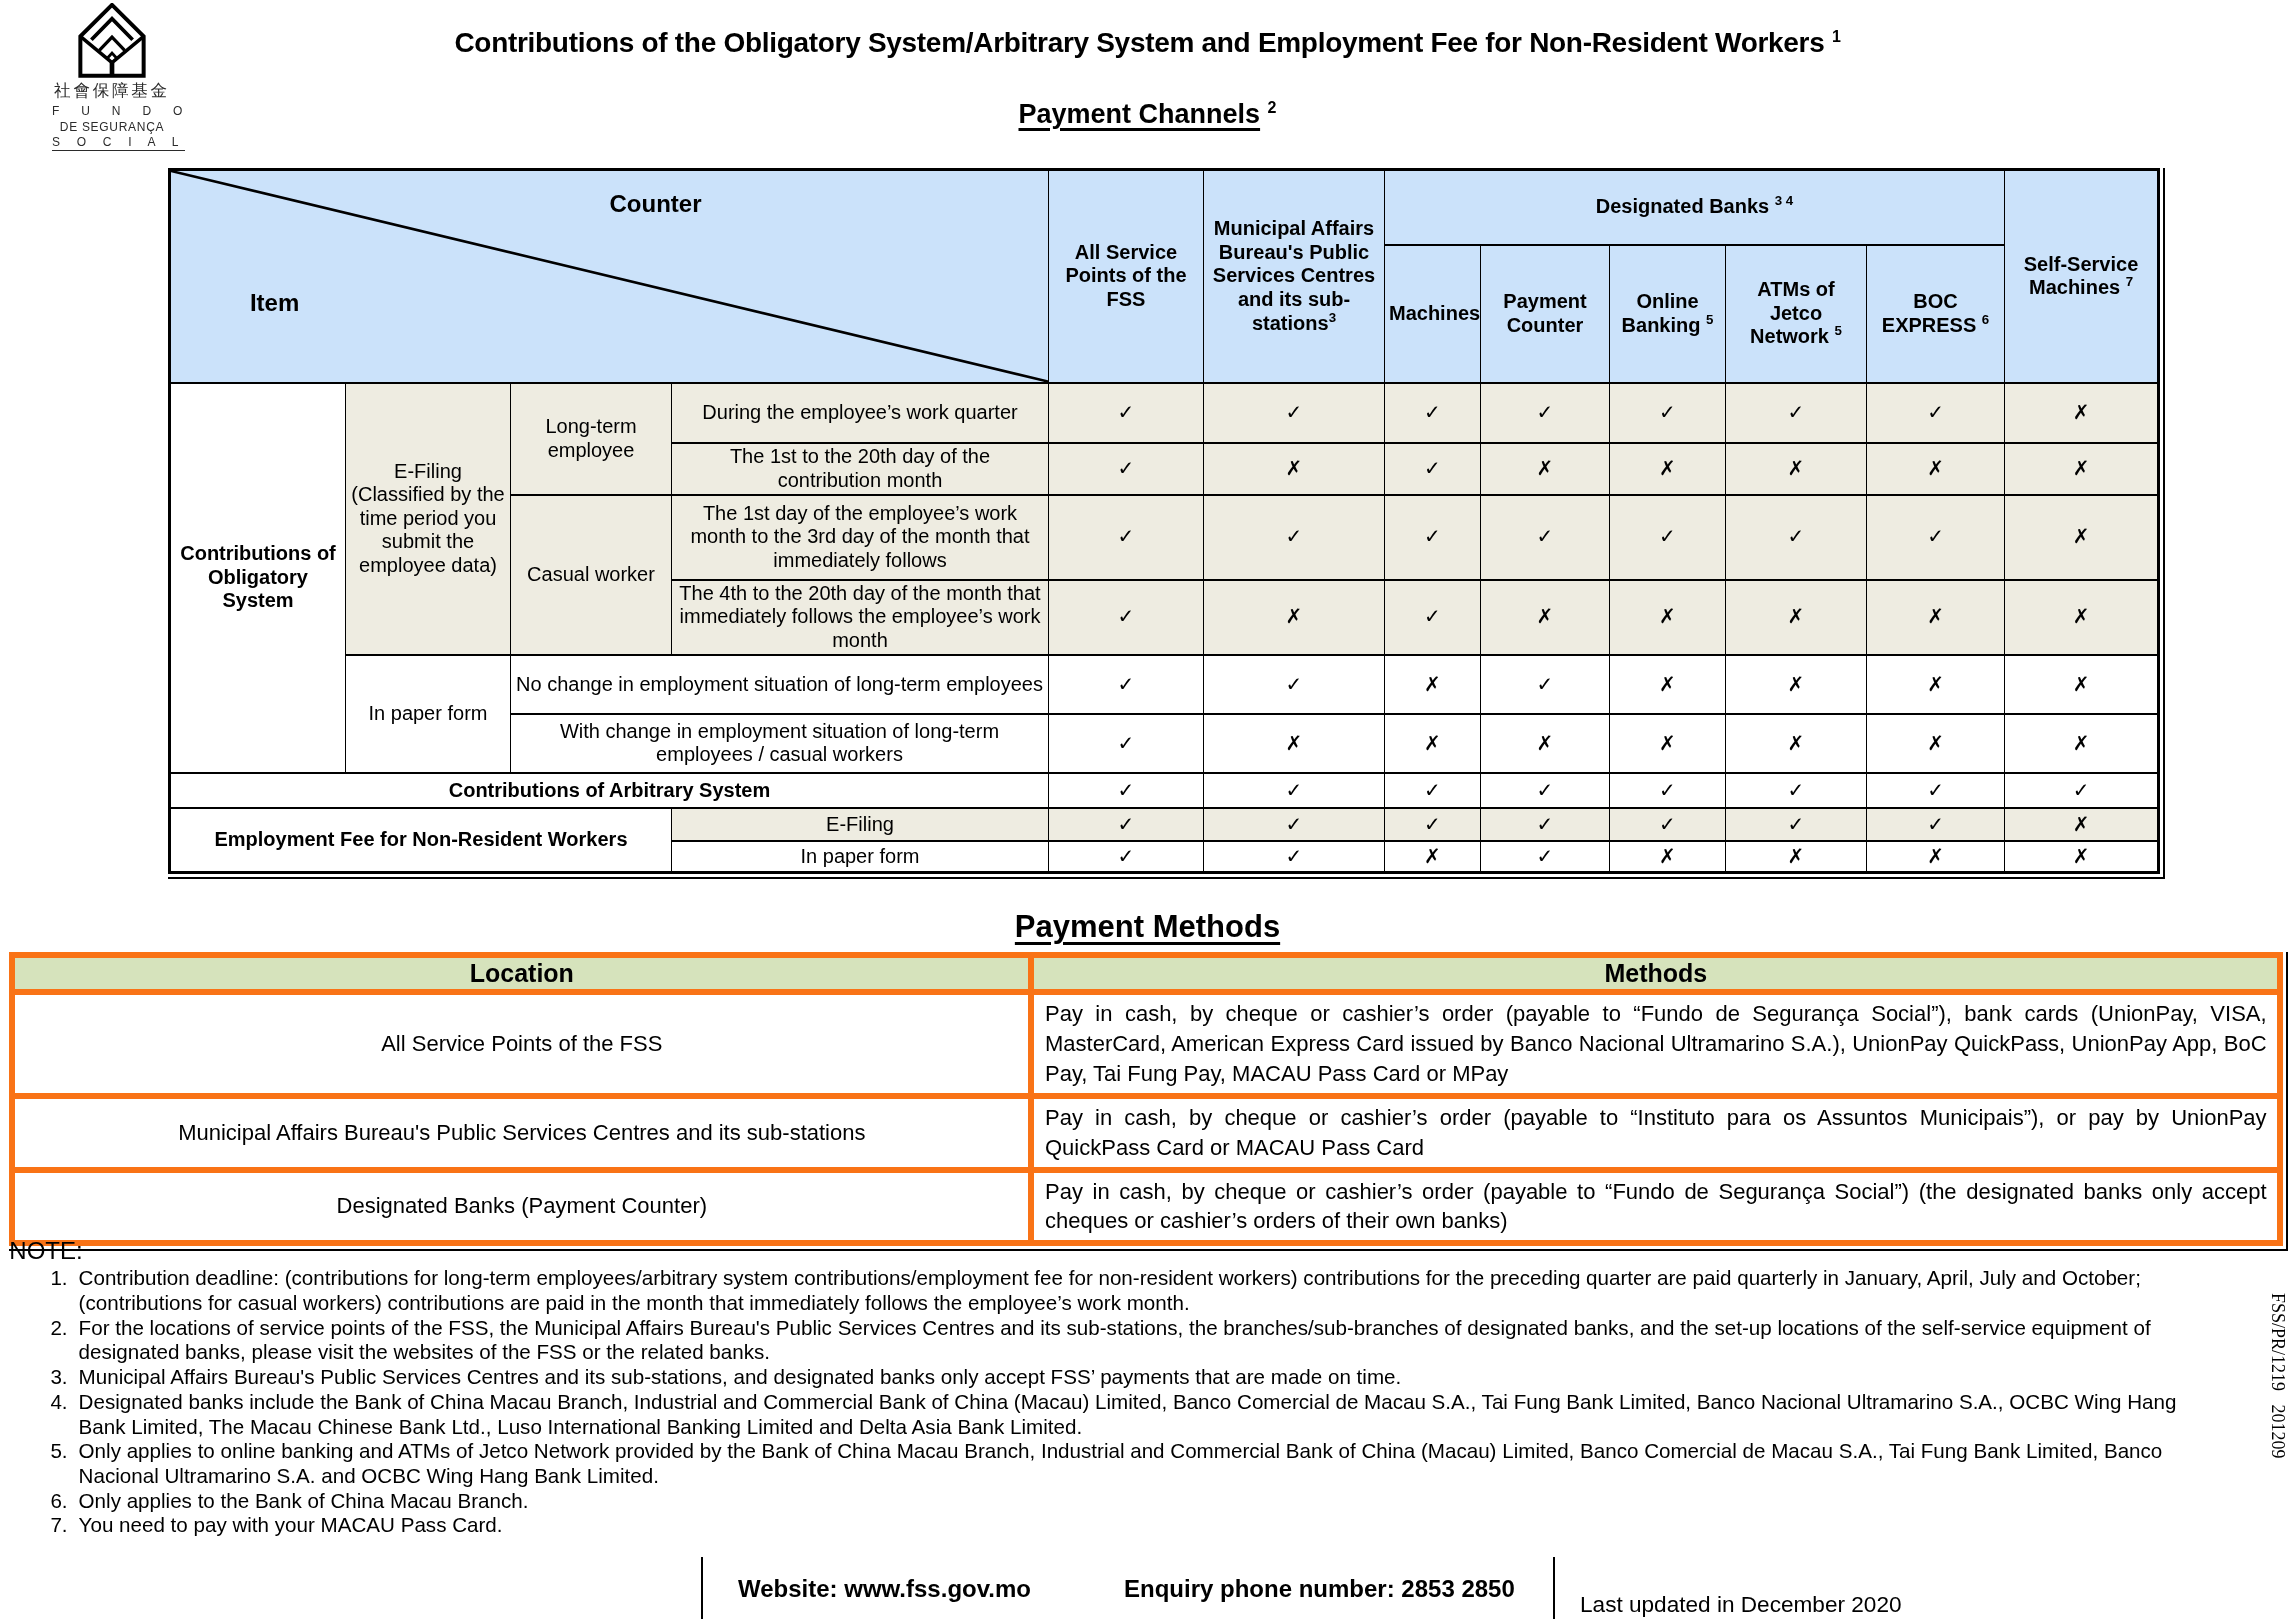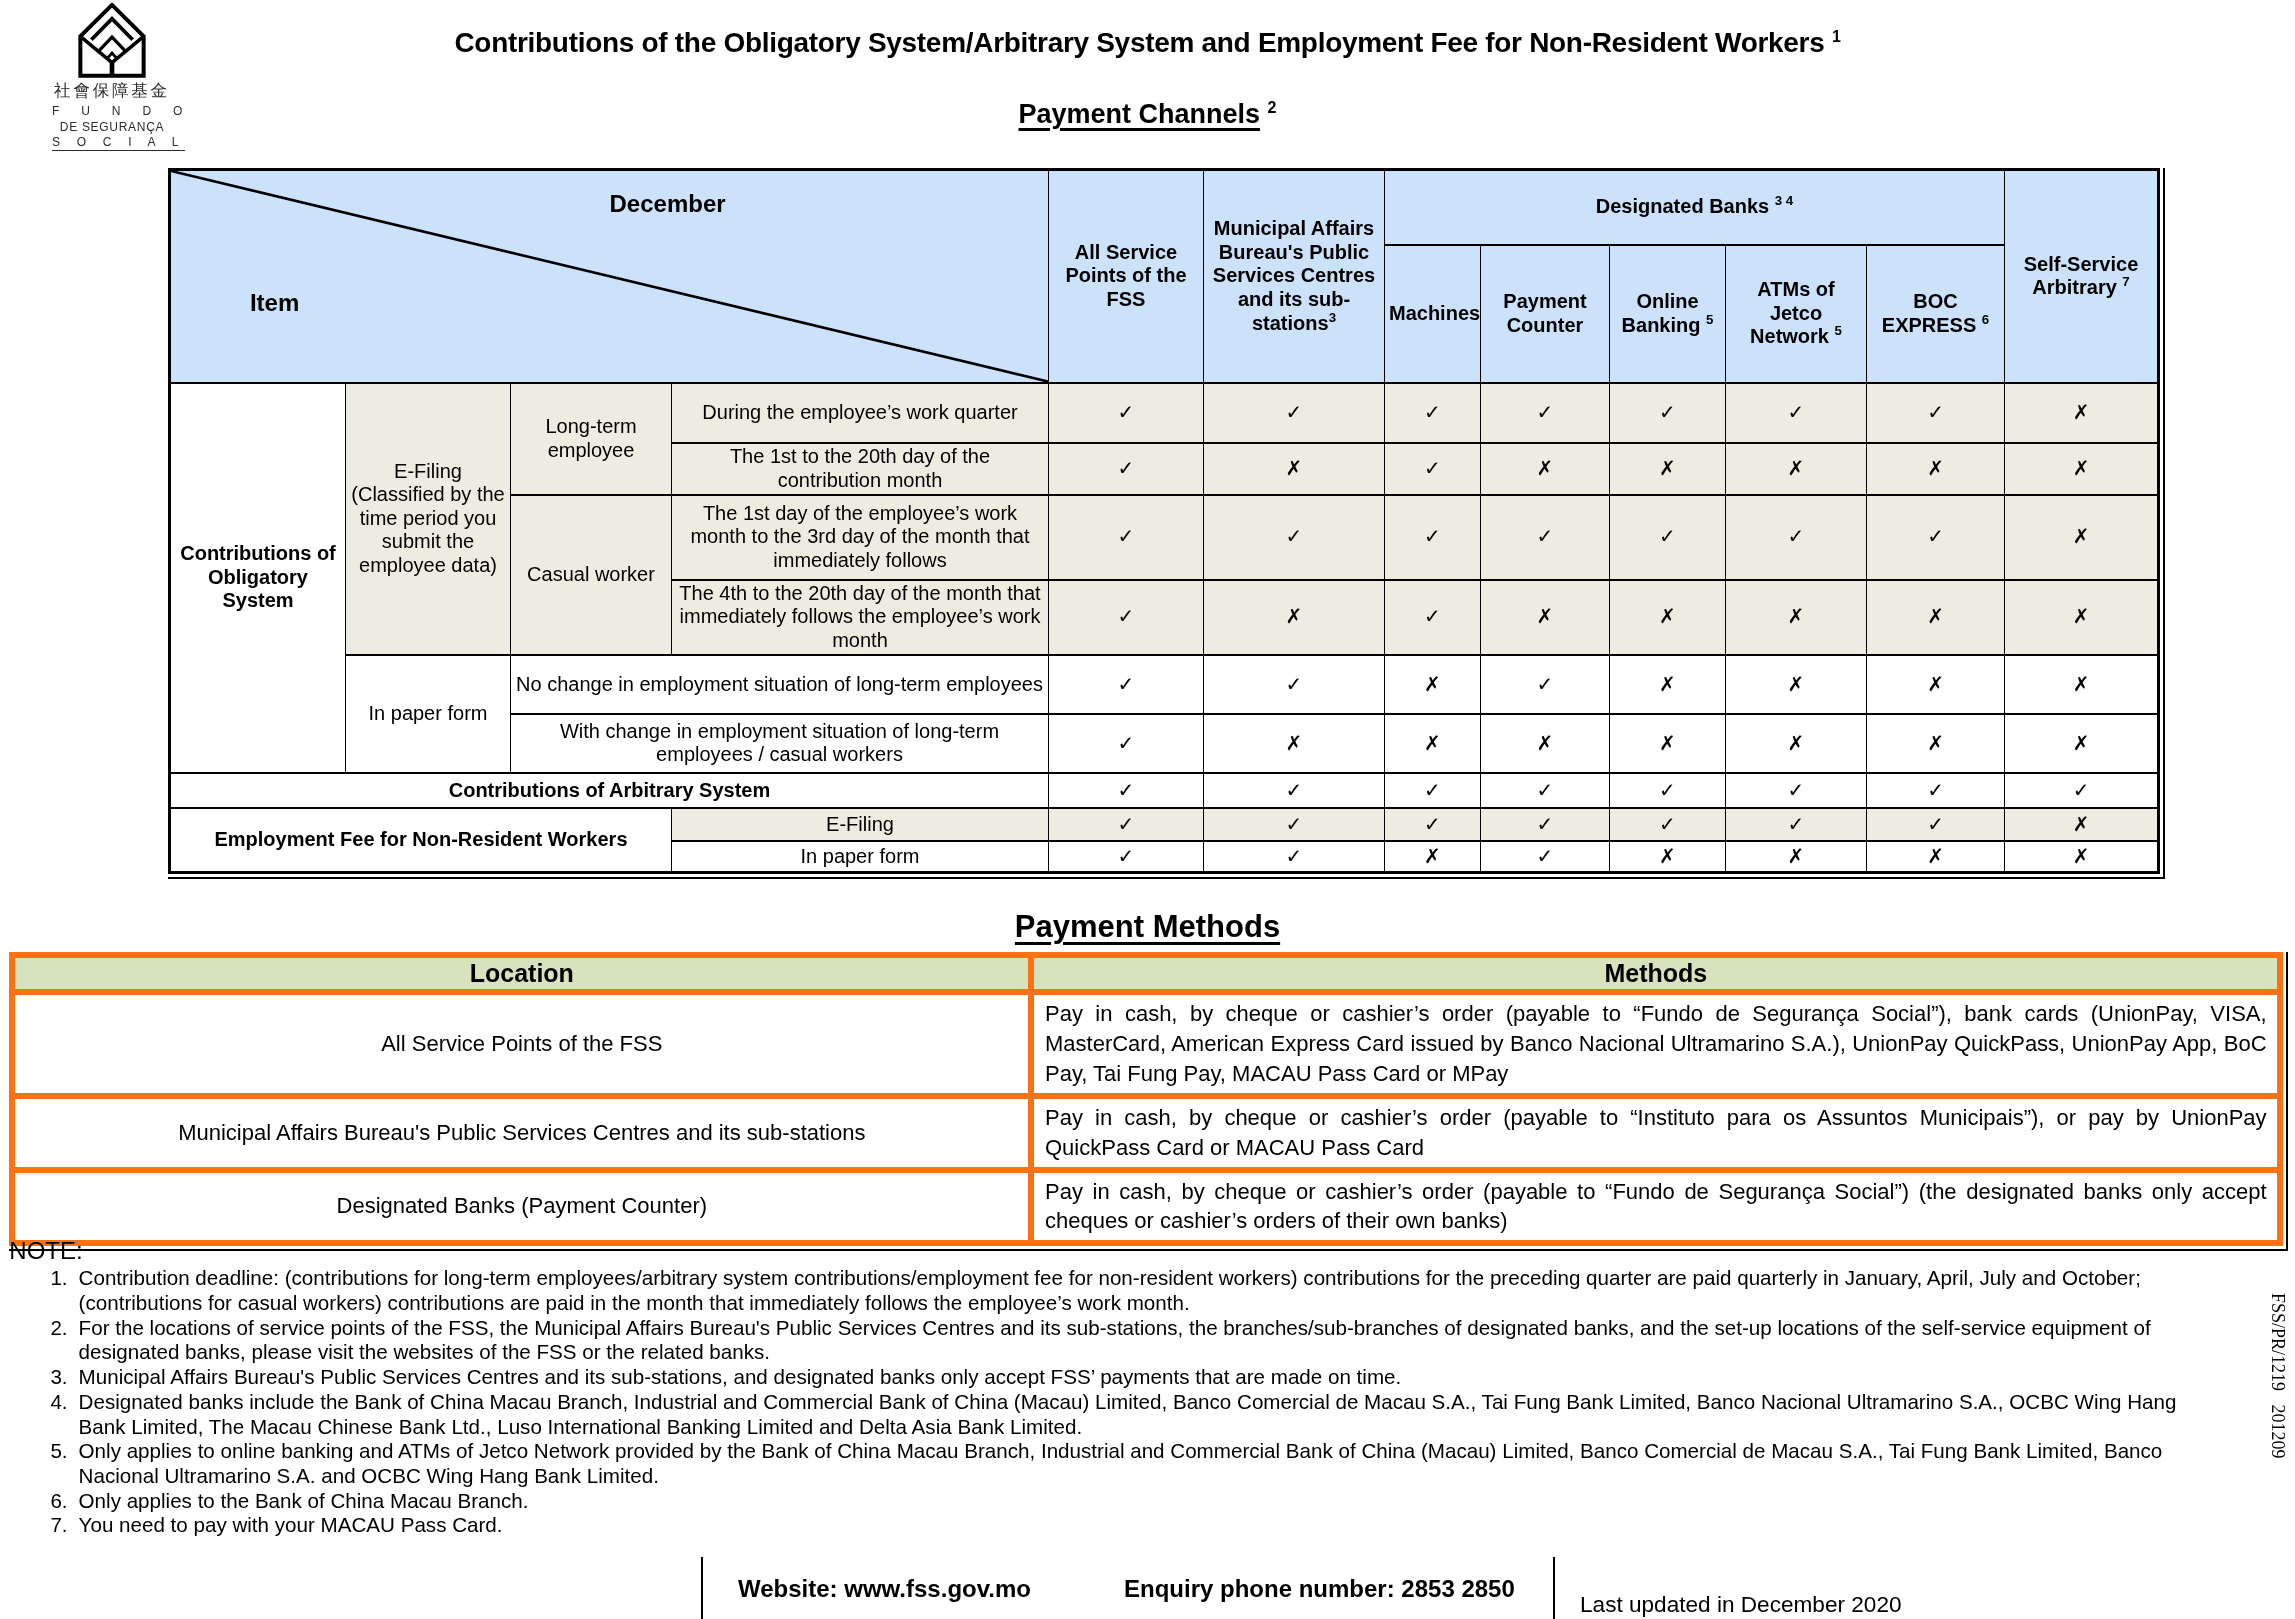--- a/index.html
+++ b/index.html
@@ -119,27 +119,27 @@
         <col style="width:141px">
         <col style="width:138px">
         <col style="width:154px">
   </colgroup>
   <tbody>
         <tr class="h1">
     <td class="corner" colspan="4" rowspan="2">
       <svg class="diag" viewBox="0 0 100 100" preserveAspectRatio="none">
         <line x1="0" y1="0" x2="100" y2="100" stroke="#000" stroke-width="2.6" vector-effect="non-scaling-stroke"></line>
       </svg>
-      <span class="lbl-channel">December</span>
+      <span class="lbl-channel">Counter</span>
       <span class="lbl-item">Item</span>
     </td>
     <th rowspan="2"><span>All Service Points of the FSS</span></th>
     <th rowspan="2"><span>Municipal Affairs Bureau's Public Services Centres and its sub-stations</span><sup>3</sup></th>
     <th colspan="5" class="db-head"><span>Designated Banks</span> <sup>3 4</sup></th>
-    <th rowspan="2"><span>Self-Service Arbitrary</span> <sup>7</sup></th>
+    <th rowspan="2"><span>Self-Service Machines</span> <sup>7</sup></th>
   </tr>
   <tr class="h2">
     <th><span>Machines</span></th>
     <th><span>Payment Counter</span></th>
     <th><span>Online Banking</span> <sup>5</sup></th>
     <th><span>ATMs of Jetco Network</span> <sup>5</sup></th>
     <th><span>BOC EXPRESS</span> <sup>6</sup></th>
   </tr>
 
   <tr class="beige r1">

